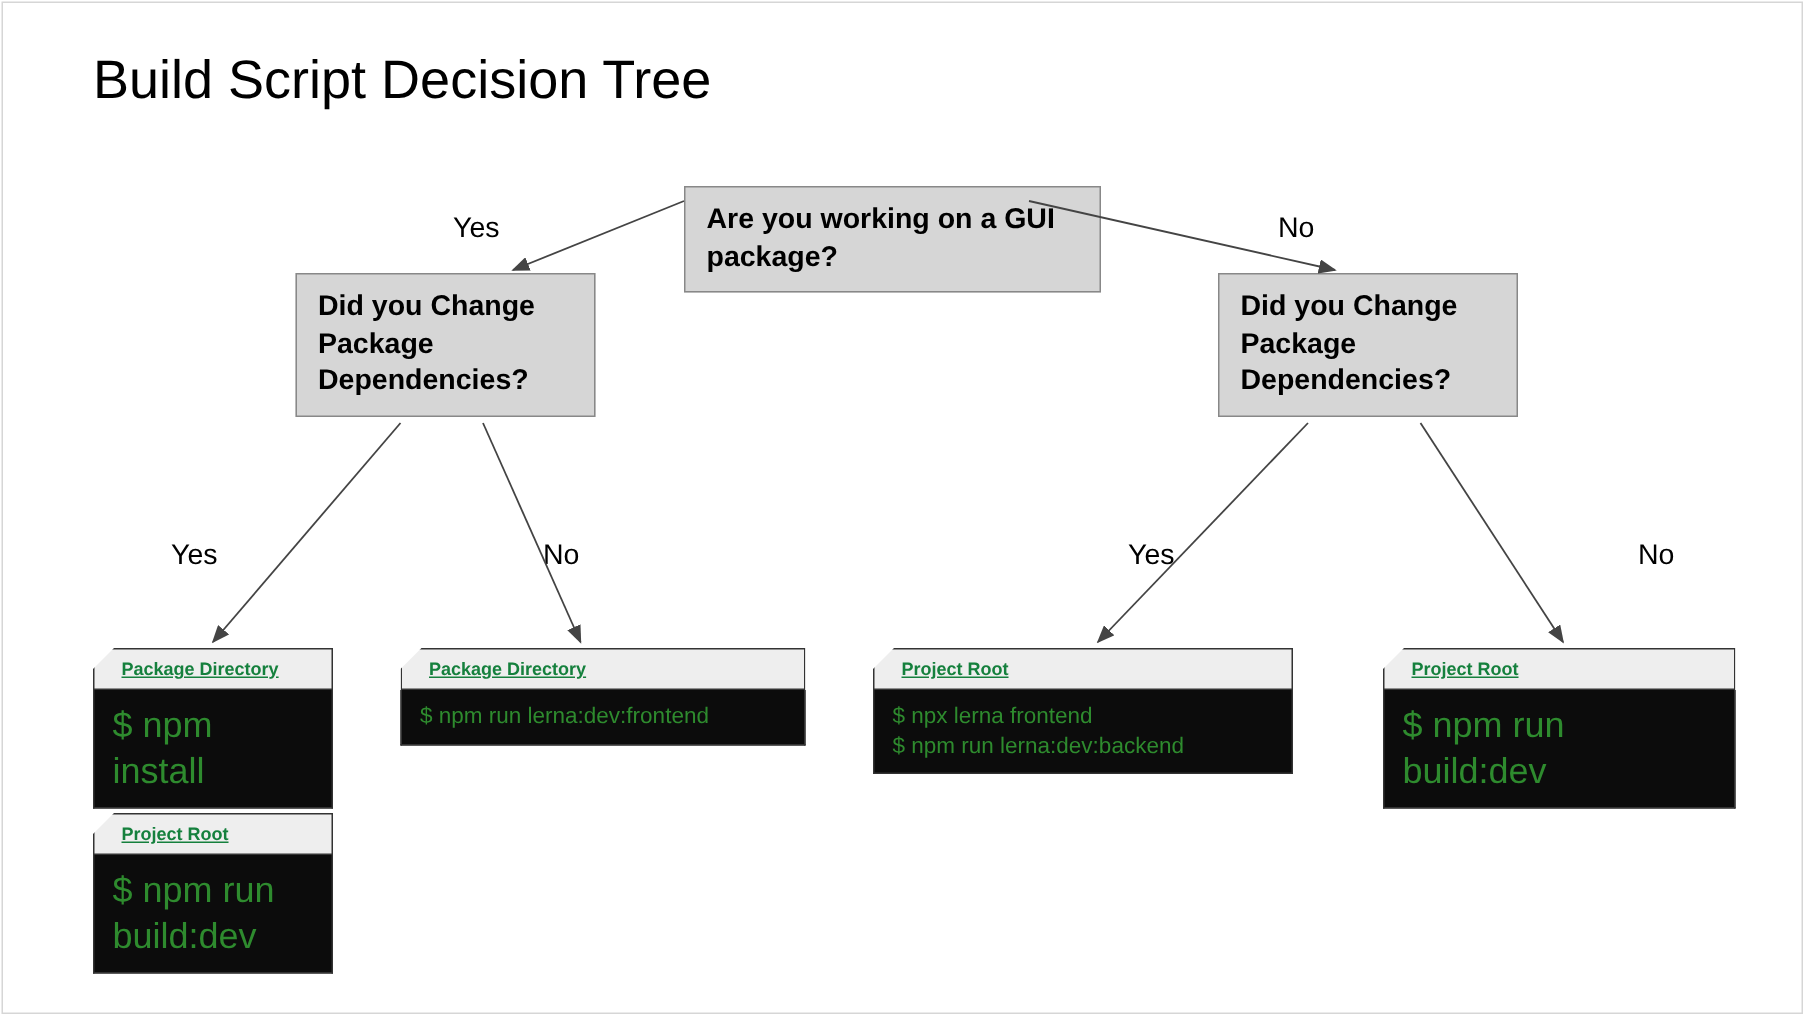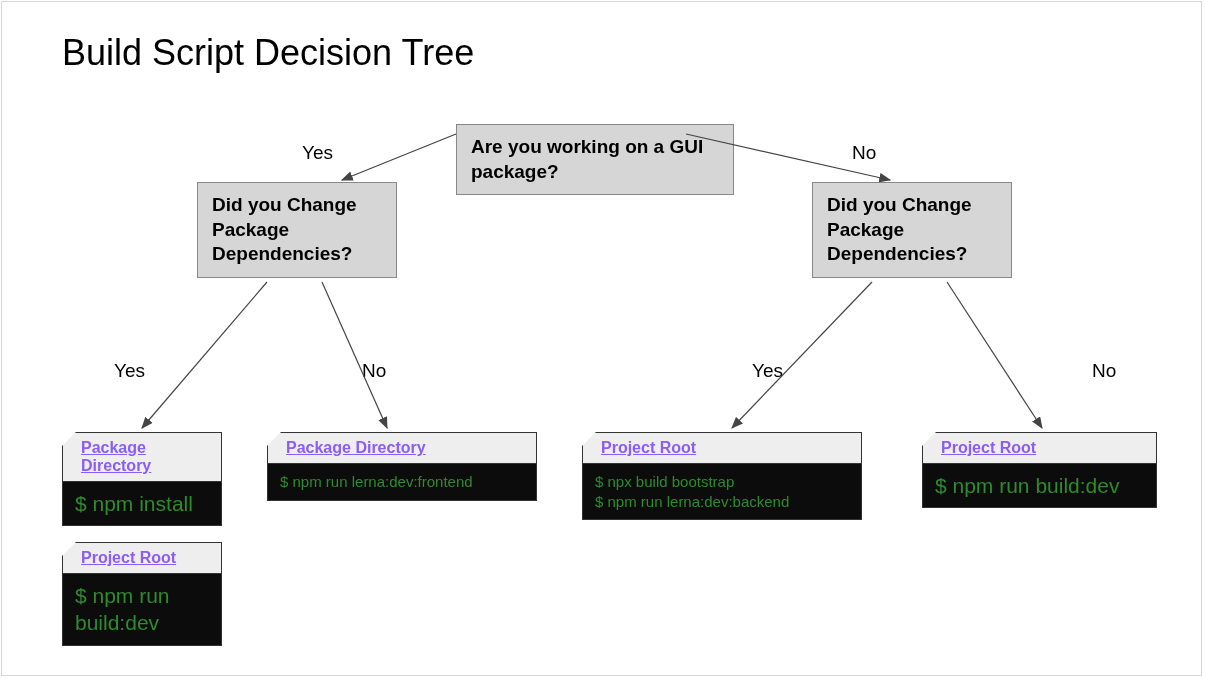--- a/index.html
+++ b/index.html
@@ -42,43 +42,43 @@
     font-size: 19px;
     color: #000;
   }
   .terminal {
     position: absolute;
     box-sizing: border-box;
   }
   .terminal-header {
     background: #eeeeee;
     border: 1px solid #333;
-    font-size: 16px;
+    font-size: 12px;
     font-weight: bold;
     text-decoration: underline;
     padding: 6px 12px 6px 18px;
-    color: #8b5cf6;
+    color: #15803d;
     position: relative;
     box-sizing: border-box;
     
     clip-path: polygon(14px 0, 100% 0, 100% 100%, 0 100%, 0 14px);
   }
   .terminal-body {
     background: #0c0c0c;
     border: 1px solid #333;
     border-top: none;
     padding: 8px 12px;
     box-sizing: border-box;
   }
   .terminal-body .cmd {
     color: #2e8b2e;
     white-space: pre-wrap;
     line-height: 1.3;
   }
-  .cmd-large { font-size: 21px; }
+  .cmd-large { font-size: 24px; }
   .cmd-small { font-size: 15px; }
   svg.arrows {
     position: absolute;
     left: 0; top: 0;
     width: 1201px; height: 675px;
     pointer-events: none;
   }
 </style>
 </head>
 <body>
@@ -123,21 +123,21 @@
   <div class="terminal" style="left:265px; top:430px; width:270px;">
     <div class="terminal-header">Package Directory</div>
     <div class="terminal-body">
       <div class="cmd cmd-small">$ npm run lerna:dev:frontend</div>
     </div>
   </div>
 
   <div class="terminal" style="left:580px; top:430px; width:280px;">
     <div class="terminal-header">Project Root</div>
     <div class="terminal-body">
-      <div class="cmd cmd-small">$ npx build bootstrap</div>
+      <div class="cmd cmd-small">$ npx lerna frontend</div>
       <div class="cmd cmd-small">$ npm run lerna:dev:backend</div>
     </div>
   </div>
 
   <div class="terminal" style="left:920px; top:430px; width:235px;">
     <div class="terminal-header">Project Root</div>
     <div class="terminal-body">
       <div class="cmd cmd-large">$ npm run build:dev</div>
     </div>
   </div>

